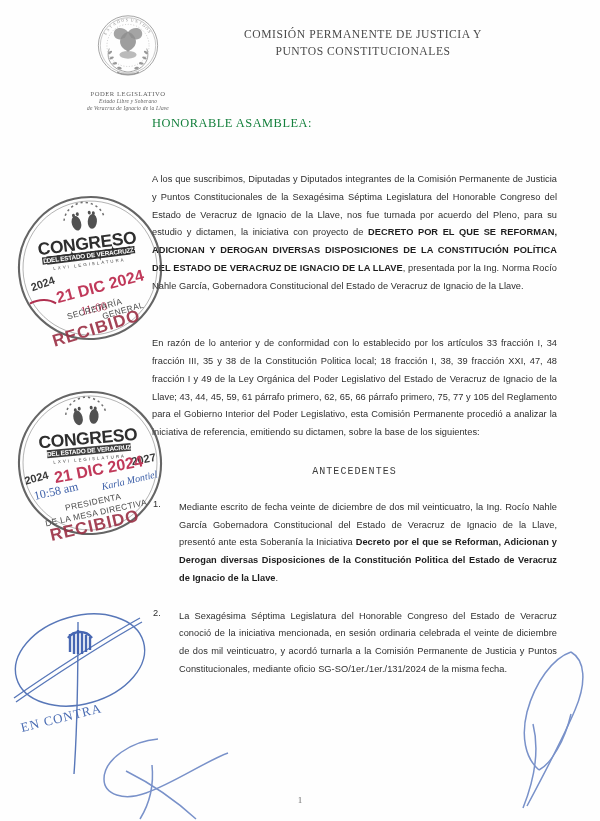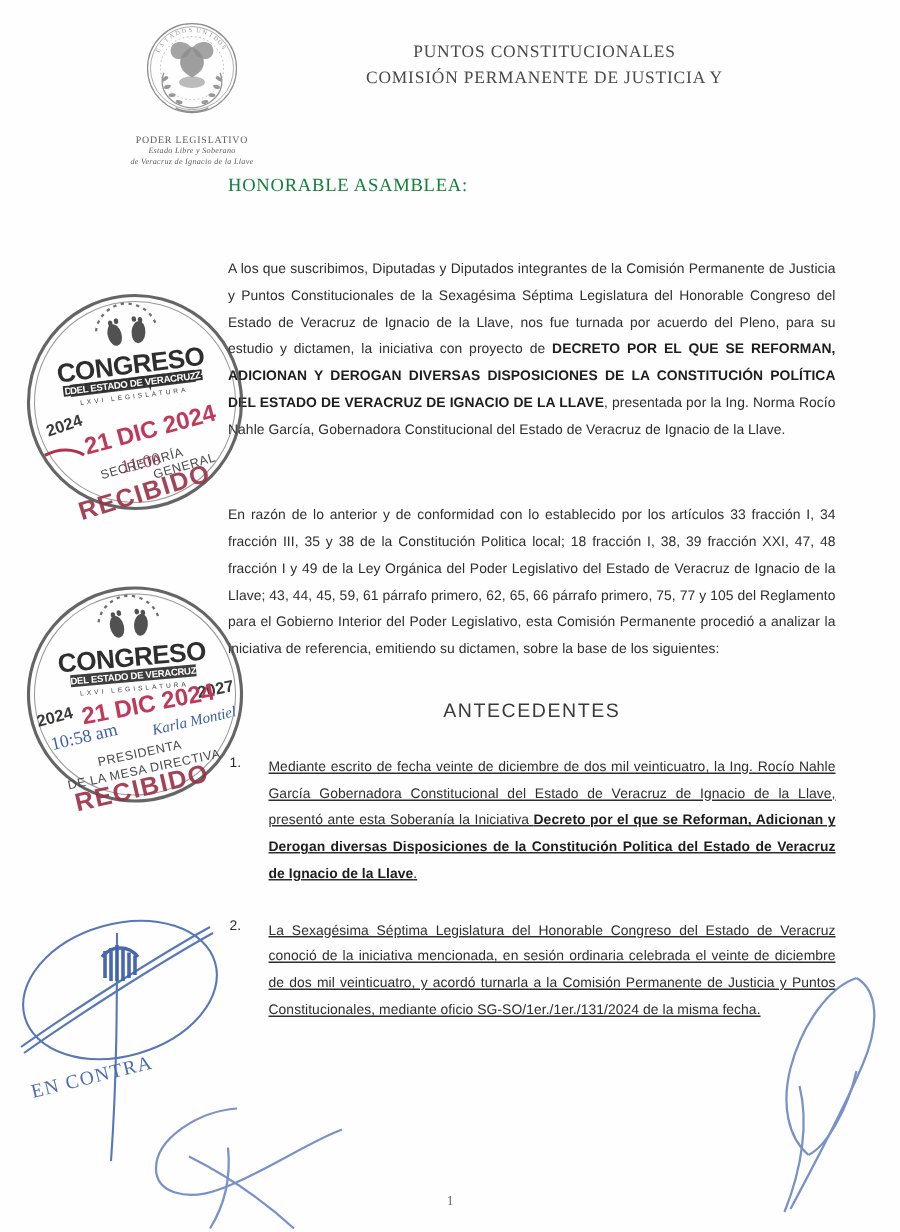--- a/index.html
+++ b/index.html
@@ -64,39 +64,39 @@
     line-height: 1.92;
     text-align: justify;
     color: #2e2e2e;
     margin-bottom: 12px;
     letter-spacing: .04px;
     margin-top: 40px;
   }
   p.para b { font-weight: bold; color: #1d1d1d; }
 
   .section-head {
-    font-family: Liberation Sans, sans-serif;
-    font-size: 13px;
+    font-family: Liberation Mono, monospace;
+    font-size: 10px;
     letter-spacing: 1.05px;
     color: #3a3a3a;
     text-align: center;
     margin: 24px 0 22px 0;
   }
 
   .numlist { list-style: none; }
   .numitem {
     position: relative;
     padding-left: 27px;
     margin-bottom: 20px;
   }
   .numitem .marker {
     position: absolute; left: 1px; top: 0;
     font-size: 9.25px; color: #2e2e2e;
   }
-  .numitem p { margin: 0; text-decoration: underline; }
+  .numitem p { margin: 0; }
 
   #page-number {
     position: absolute;
     left: 0; right: 0; top: 795px;
     text-align: center;
     font-family: "Liberation Serif", serif;
     font-size: 9px;
     color: #6a6a6a;
   }
 
@@ -165,22 +165,22 @@
         <ellipse cx="61" cy="77" rx="3" ry="1.6" transform="rotate(-12 61 77)"></ellipse>
       </g>
       <path d="M36 82 C42 86 58 86 64 82" stroke="#6f6f6f" stroke-width="1.4" fill="none"></path>
     </svg>
     <div class="lh-line" id="lh-1">PODER LEGISLATIVO</div>
     <div class="lh-line" id="lh-2">Estado Libre y Soberano</div>
     <div class="lh-line" id="lh-3">de Veracruz de Ignacio de la Llave</div>
   </div>
 
   <div id="doc-title">
+    <div>COMISIÓN PERMANENTE DE JUSTICIA Y</div>
     <div>PUNTOS CONSTITUCIONALES</div>
-    <div>COMISIÓN PERMANENTE DE JUSTICIA Y</div>
   </div>
 
   <div id="body-col">
 
     <div class="salute">HONORABLE ASAMBLEA:</div>
 
     <p class="para"><span>A los que suscribimos, Diputadas y Diputados integrantes de la Comisión Permanente de Justicia y Puntos Constitucionales de la Sexagésima Séptima Legislatura del Honorable Congreso del Estado de Veracruz de Ignacio de la Llave, nos fue turnada por acuerdo del Pleno, para su estudio y dictamen, la iniciativa con proyecto de </span><b>DECRETO POR EL QUE SE REFORMAN, ADICIONAN Y DEROGAN DIVERSAS DISPOSICIONES DE LA CONSTITUCIÓN POLÍTICA DEL ESTADO DE VERACRUZ DE IGNACIO DE LA LLAVE</b><span>, presentada por la Ing. Norma Rocío Nahle García, Gobernadora Constitucional del Estado de Veracruz de Ignacio de la Llave.</span></p>
 
     <p class="para">En razón de lo anterior y de conformidad con lo establecido por los artículos 33 fracción I, 34 fracción III, 35 y 38 de la Constitución Politica local; 18 fracción I, 38, 39 fracción XXI, 47, 48 fracción I y 49 de la Ley Orgánica del Poder Legislativo del Estado de Veracruz de Ignacio de la Llave; 43, 44, 45, 59, 61 párrafo primero, 62, 65, 66 párrafo primero, 75, 77 y 105 del Reglamento para el Gobierno Interior del Poder Legislativo, esta Comisión Permanente procedió a analizar la iniciativa de referencia, emitiendo su dictamen, sobre la base de los siguientes:</p>
 

